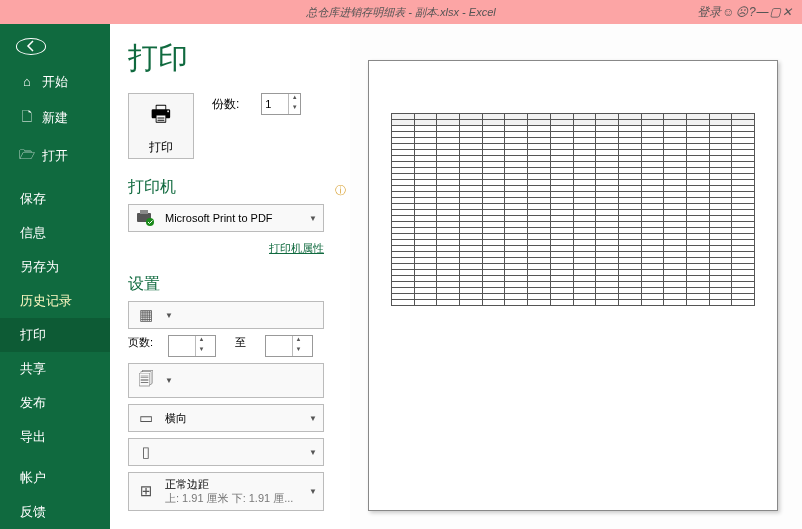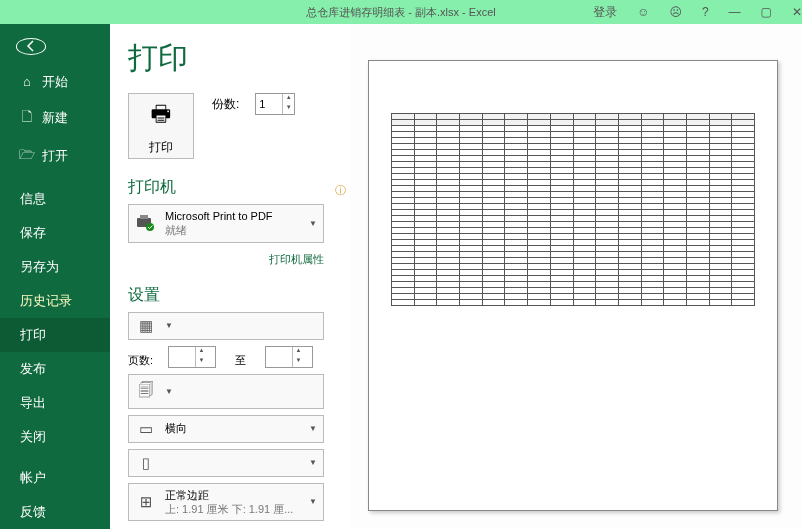--- a/index.html
+++ b/index.html
@@ -1,45 +1,45 @@
 <!DOCTYPE html>
 <html><head>
 <meta charset="utf-8">
 <style>
 * { box-sizing: border-box; margin: 0; padding: 0; font-family: "Microsoft YaHei", sans-serif; }
 body { width: 802px; height: 529px; overflow: hidden; background: #fff; display: flex; flex-direction: column; }
-.titlebar { height: 24px; background: #86efac; display: flex; align-items: center; justify-content: center; position: relative; font-size: 11px; color: #555; }
+.titlebar { height: 24px; background: #fca5a5; display: flex; align-items: center; justify-content: center; position: relative; font-size: 11px; color: #555; font-style: italic; }
 .titlebar .title-text { flex: 1; text-align: center; }
-.titlebar .right-icons { position: absolute; right: 0; display: flex; gap: 20px; align-items: center; color: #555; }
+.titlebar .right-icons { position: absolute; right: 10px; display: flex; gap: 1px; align-items: center; color: #555; }
 .titlebar .right-icons span { cursor: pointer; font-size: 12px; }
 .main { flex: 1; display: flex; min-height: 0; }
 .sidebar { width: 110px; background: #106a3f; color: #fff; display: flex; flex-direction: column; font-size: 13px; padding-top: 8px; }
 .back-btn { width: 30px; height: 30px; border: 1.5px solid #fff; border-radius: 50%; margin: 6px 0 10px 16px; display: flex; align-items: center; justify-content: center; color: #fff; cursor: pointer; }
 .side-item { padding: 8px 0 8px 20px; display: flex; align-items: center; gap: 8px; cursor: pointer; font-size: 13px; }
 .side-item.active { background: #0d5b35; }
 .side-item .icon { width: 14px; display: inline-flex; justify-content: center; }
 .content { flex: 1; display: flex; background: #fff; min-width: 0; }
 .print-pane { width: 240px; padding: 14px 4px 0 18px; overflow: hidden; }
 .print-title { font-size: 30px; color: #106a3f; font-weight: 400; margin-bottom: 14px; }
 .print-row1 { display: flex; align-items: flex-start; gap: 18px; }
 .print-button-box { width: 66px; height: 66px; border: 1px solid #bbb; background: #f7f7f7; display: flex; flex-direction: column; align-items: center; justify-content: center; font-size: 12px; cursor: pointer; }
-.copies-row { display: flex; align-items: center; gap: 16px; font-size: 12px; }
+.copies-row { display: flex; align-items: center; gap: 22px; font-size: 12px; }
 .spinner { width: 40px; height: 22px; border: 1px solid #999; background: #fff; display: flex; }
 .spinner input { width: 26px; border: none; outline: none; text-align: left; padding-left: 3px; font-size: 11px; }
 .spinner .arrows { width: 12px; border-left: 1px solid #bbb; display: flex; flex-direction: column; }
 .spinner .arrows span { flex: 1; font-size: 6px; line-height: 6px; text-align: center; color: #555; cursor: pointer; }
 .section-title { color: #106a3f; font-size: 16px; margin: 18px 0 6px 0; display: flex; align-items: flex-end; gap: 6px; }
 .section-title .info-icon { margin-left: auto; color: #d8a030; font-size: 11px; }
 .dropdown { width: 196px; border: 1px solid #bbb; background: #f9f9f9; padding: 4px 6px; display: flex; align-items: center; gap: 8px; font-size: 11px; cursor: pointer; margin-bottom: 6px; position: relative; }
 .dropdown .dd-icon { width: 22px; display: flex; align-items: center; justify-content: center; font-size: 15px; color: #555; }
 .dropdown .dd-text { flex: 1; line-height: 1.3; }
 .dropdown .dd-arrow { font-size: 8px; color: #555; }
 .link-right { text-align: right; width: 196px; }
-.link-right a { color: #106a3f; font-size: 11px; cursor: pointer; }
-.pages-row { display: flex; align-items: flex-end; gap: 15px; font-size: 11px; width: 196px; }
+.link-right a { color: #106a3f; font-size: 11px; text-decoration: underline; cursor: pointer; }
+.pages-row { display: flex; align-items: flex-start; gap: 15px; font-size: 11px; width: 196px; }
 .pages-row .spinner { width: 48px; }
 .between-label { padding: 0 4px; }
 .preview-pane { flex: 1; background: #fdfdfd; position: relative; }
 .preview-inner { position: absolute; left: 18px; top: 36px; right: 24px; bottom: 18px; border: 1px solid #888; box-shadow: 2px 2px 4px rgba(0,0,0,0.2); background: #fff; }
 .preview-table-wrap { position: absolute; left: 22px; right: 22px; top: 52px; }
 .preview-table { width: 100%; border-collapse: collapse; font-size: 4px; color: #444; table-layout: fixed; }
 .preview-table td { border: 0.5px solid #555; height: 6px; text-align: center; overflow: hidden; }
 .preview-table tr.header td { background: #f2f2f2; font-size: 3.5px; }
 svg { display: block; }
 </style>
@@ -73,42 +73,42 @@
     <div class="side-item">
         <span class="icon">🗋</span>
         <span>新建</span>
       </div>
     <div class="side-item">
         <span class="icon">🗁</span>
         <span>打开</span>
       </div>
     <div style="height:14px"></div>
     <div class="side-item">
+        <span>保存</span>
+      </div>
+    <div class="side-item">
         <span>信息</span>
-      </div>
-    <div class="side-item">
-        <span>保存</span>
       </div>
     <div class="side-item">
         <span>另存为</span>
       </div>
     <div class="side-item" style="color:#fef9c3">
         <span>历史记录</span>
       </div>
     <div class="side-item active">
         <span>打印</span>
       </div>
     <div class="side-item">
+        <span>共享</span>
+      </div>
+    <div class="side-item">
         <span>发布</span>
       </div>
     <div class="side-item">
         <span>导出</span>
-      </div>
-    <div class="side-item">
-        <span>关闭</span>
       </div>
     <div style="height:14px"></div>
     <div class="side-item">
         <span>帐户</span>
       </div>
     <div class="side-item">
         <span>反馈</span>
       </div>
   </div>
 
@@ -141,21 +141,20 @@
         <div class="dd-icon">
           <svg width="22" height="18" viewBox="0 0 22 18">
               <rect x="2" y="4" width="14" height="9" rx="1" fill="#555"></rect>
               <rect x="5" y="1" width="8" height="4" fill="#888"></rect>
               <circle cx="15" cy="13" r="4" fill="#1a8a1a"></circle>
               <path d="M13 13 l1.5 1.5 l3 -3" stroke="#fff" stroke-width="1" fill="none"></path>
             </svg>
         </div>
         <div class="dd-text">
           <div>Microsoft Print to PDF</div>
-          <div style="color:#777">就绪</div>
         </div>
         <span class="dd-arrow">▼</span>
       </div>
       <div class="link-right"><a>打印机属性</a></div>
 
       <div class="section-title">
           <span>设置</span>
         </div>
 
       <div class="dropdown">

